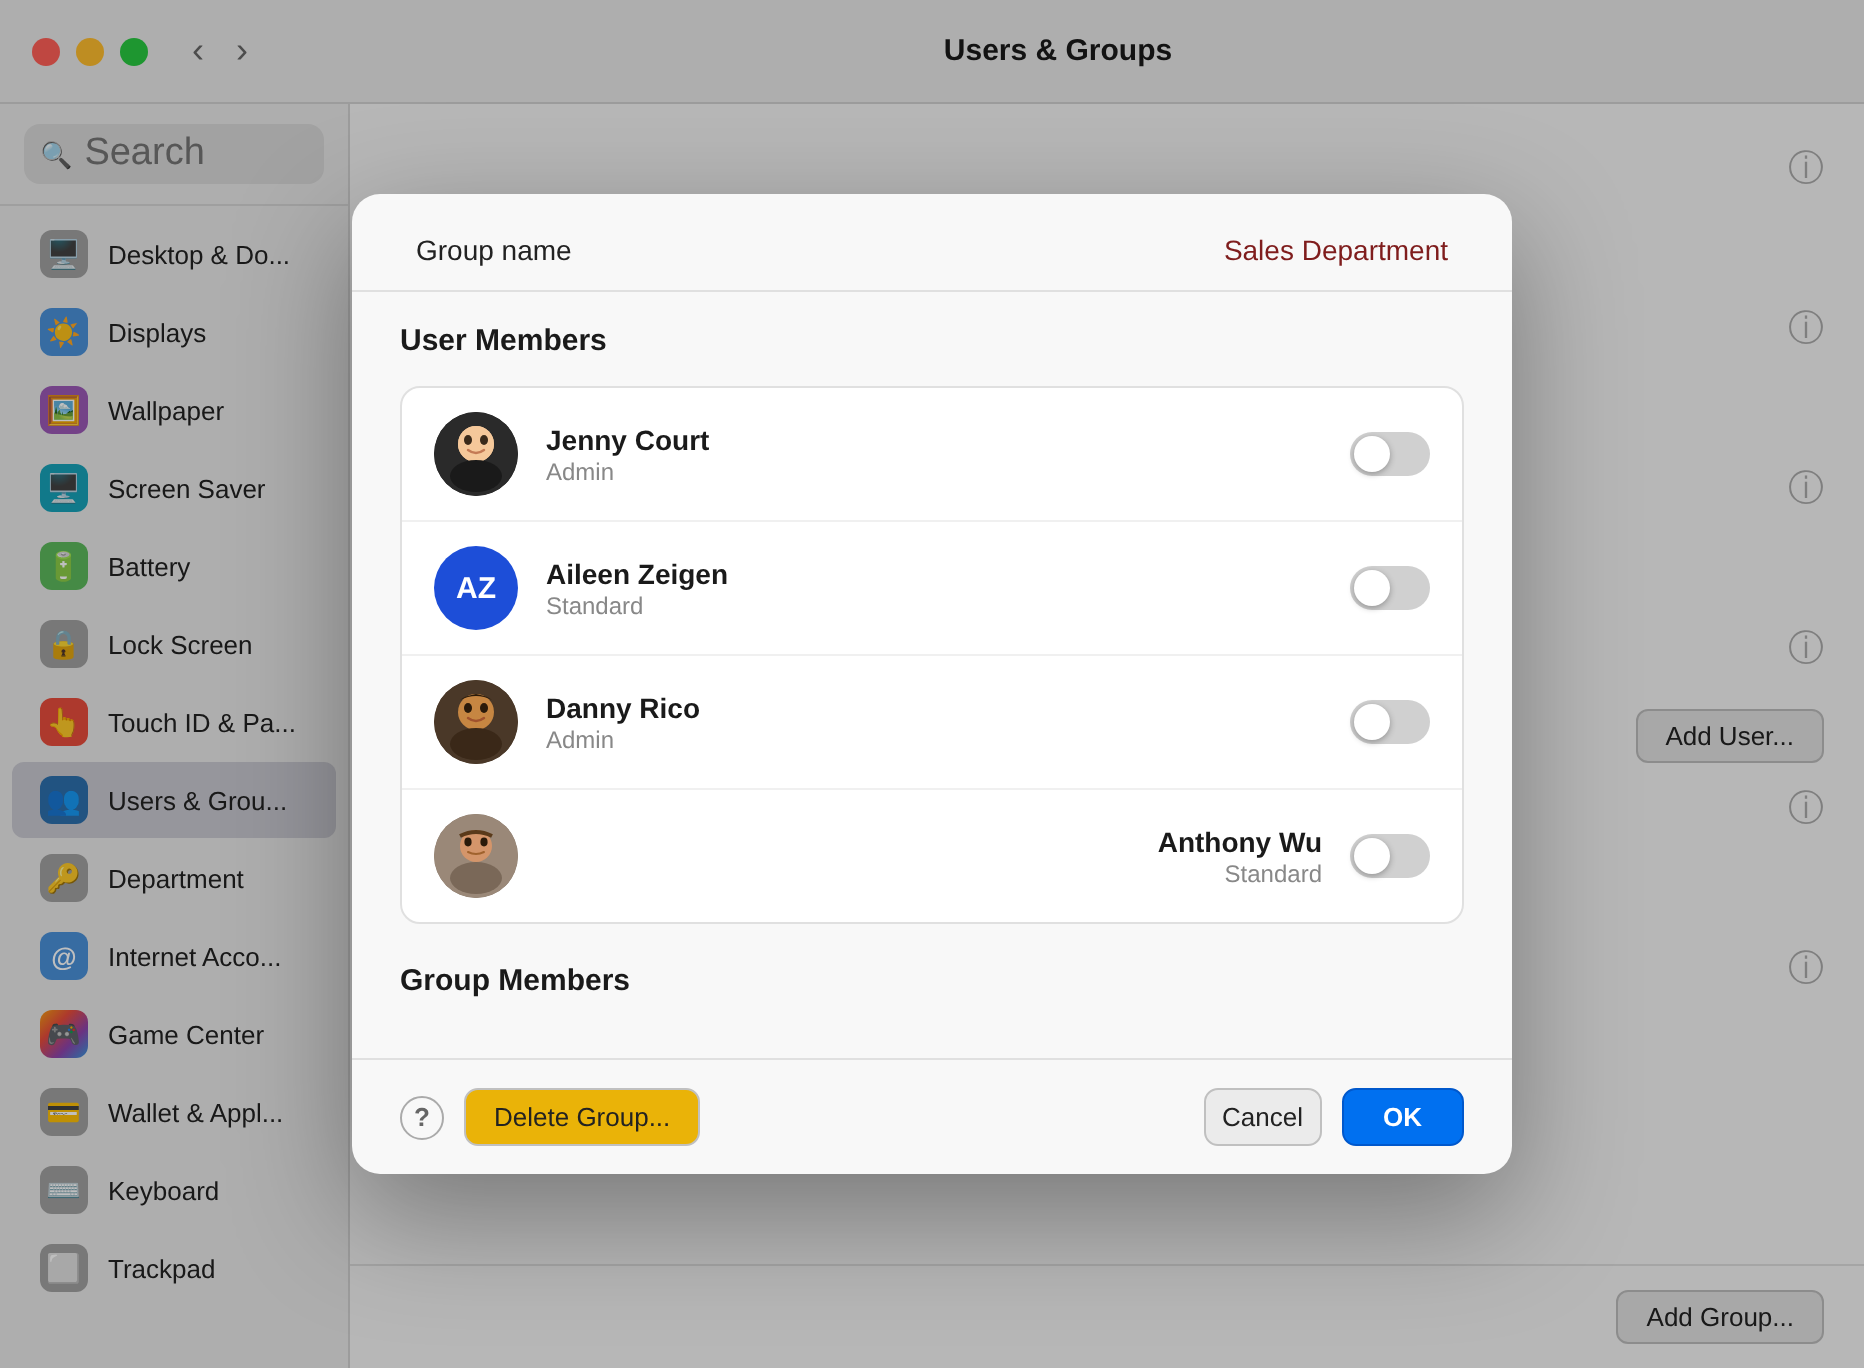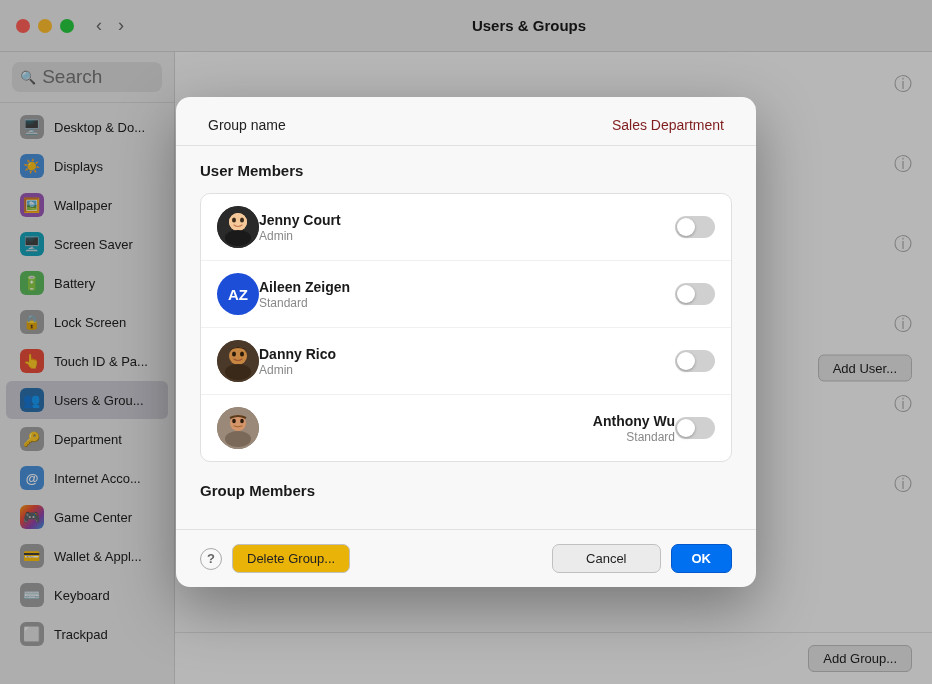--- a/index.html
+++ b/index.html
@@ -248,20 +248,21 @@
       border: 1px solid #e0e0e0;
       overflow: hidden;
       margin-bottom: 20px;
     }
 
     .member-row {
       display: flex;
       align-items: center;
       padding: 12px 16px;
       border-bottom: 1px solid #f0f0f0;
+      gap: 14px;
     }
 
     .member-row:last-child {
       border-bottom: none;
       text-align: right;
     }
 
     .avatar {
       width: 42px;
       height: 42px;
@@ -375,21 +376,21 @@
 
     .footer-right {
       display: flex;
       gap: 10px;
     }
 
     .cancel-btn {
       background: #ebebeb;
       border: 1px solid #c0c0c0;
       border-radius: 7px;
-      padding: 6px 33px;
+      padding: 6px 8px;
       font-size: 13px;
       cursor: pointer;
       color: #222;
     }
 
     .ok-btn {
       background: #0070f0;
       border: 1px solid #0058cc;
       border-radius: 7px;
       padding: 6px 20px;

